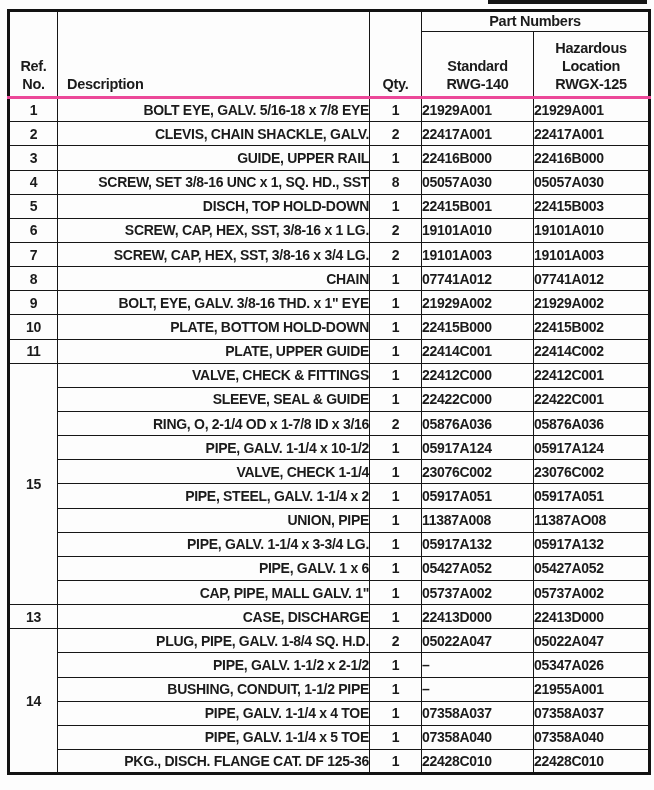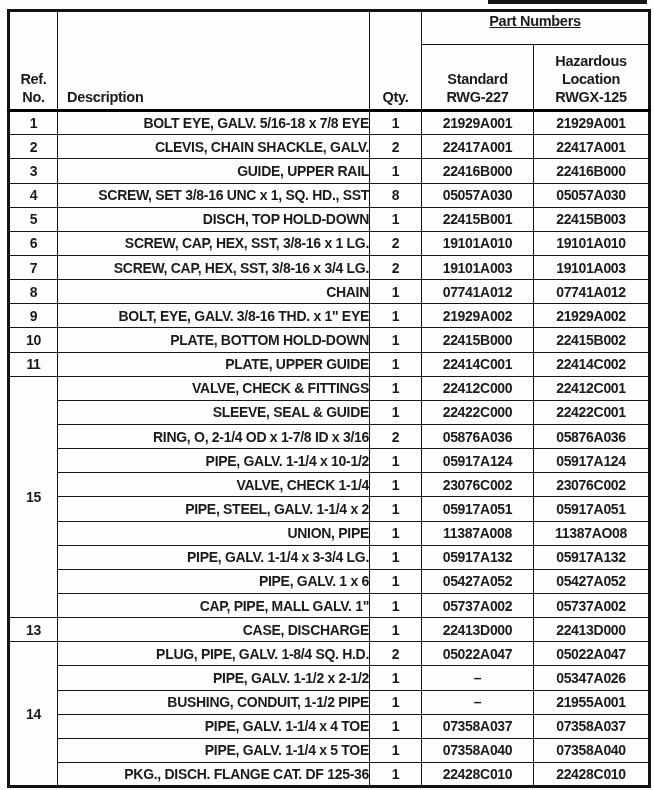--- a/index.html
+++ b/index.html
@@ -51,33 +51,33 @@
   }
   thead th {
     vertical-align: bottom;
     padding-bottom: 3px;
     white-space: pre-line;
     line-height: 1.25;
     font-size: 14.5px;
   }
   tr.h-top { height: 21px; }
   tr.h-sub { height: 66px; }
-  thead th.b-thick { border-bottom: 3px solid #000000; }
+  thead th.b-thick { border-bottom: 3px solid #ec4899; }
   th.ref-h  { text-align: center; margin-left: 32px; }
   th.desc-h { text-align: left; padding-left: 9px; margin-top: 38px; }
   th.qty-h  { text-align: center; }
-  th.pn-h   { text-align: center; vertical-align: middle; padding-bottom: 14px; text-decoration: underline; }
+  th.pn-h   { text-align: center; vertical-align: middle; padding-bottom: 1px; }
   th.std-h, th.haz-h { text-align: center; }
 
   tbody tr { height: 24.15px; }
   tbody td { vertical-align: middle; }
   td.ref-c  { text-align: center; }
   td.desc-c { text-align: right; padding-left: 9px; white-space: nowrap; }
   td.qty-c  { text-align: center; }
-  td.std-c, td.haz-c { text-align: center; }
+  td.std-c, td.haz-c { }
 </style>
 </head>
 <body>
 
 <div class="page">
   <div class="scan-artifact"></div>
 
   <table class="parts">
     <colgroup>
       <col class="c-ref">
@@ -89,21 +89,21 @@
     <thead>
       <tr class="h-top">
         <th rowspan="2" class="ref-h b-thick">Ref.
 No.</th>
         <th rowspan="2" class="desc-h b-thick">Description</th>
         <th rowspan="2" class="qty-h b-thick">Qty.</th>
         <th colspan="2" class="pn-h">Part Numbers</th>
       </tr>
       <tr class="h-sub">
         <th class="std-h b-thick">Standard
-RWG-227</th>
+RWG-140</th>
         <th class="haz-h b-thick">Hazardous
 Location
 RWGX-125</th>
       </tr>
     </thead>
     <tbody>
       <tr>
         <td class="ref-c">1</td>
         <td class="desc-c">BOLT EYE, GALV. 5/16-18 x 7/8 EYE</td>
         <td class="qty-c">1</td>

